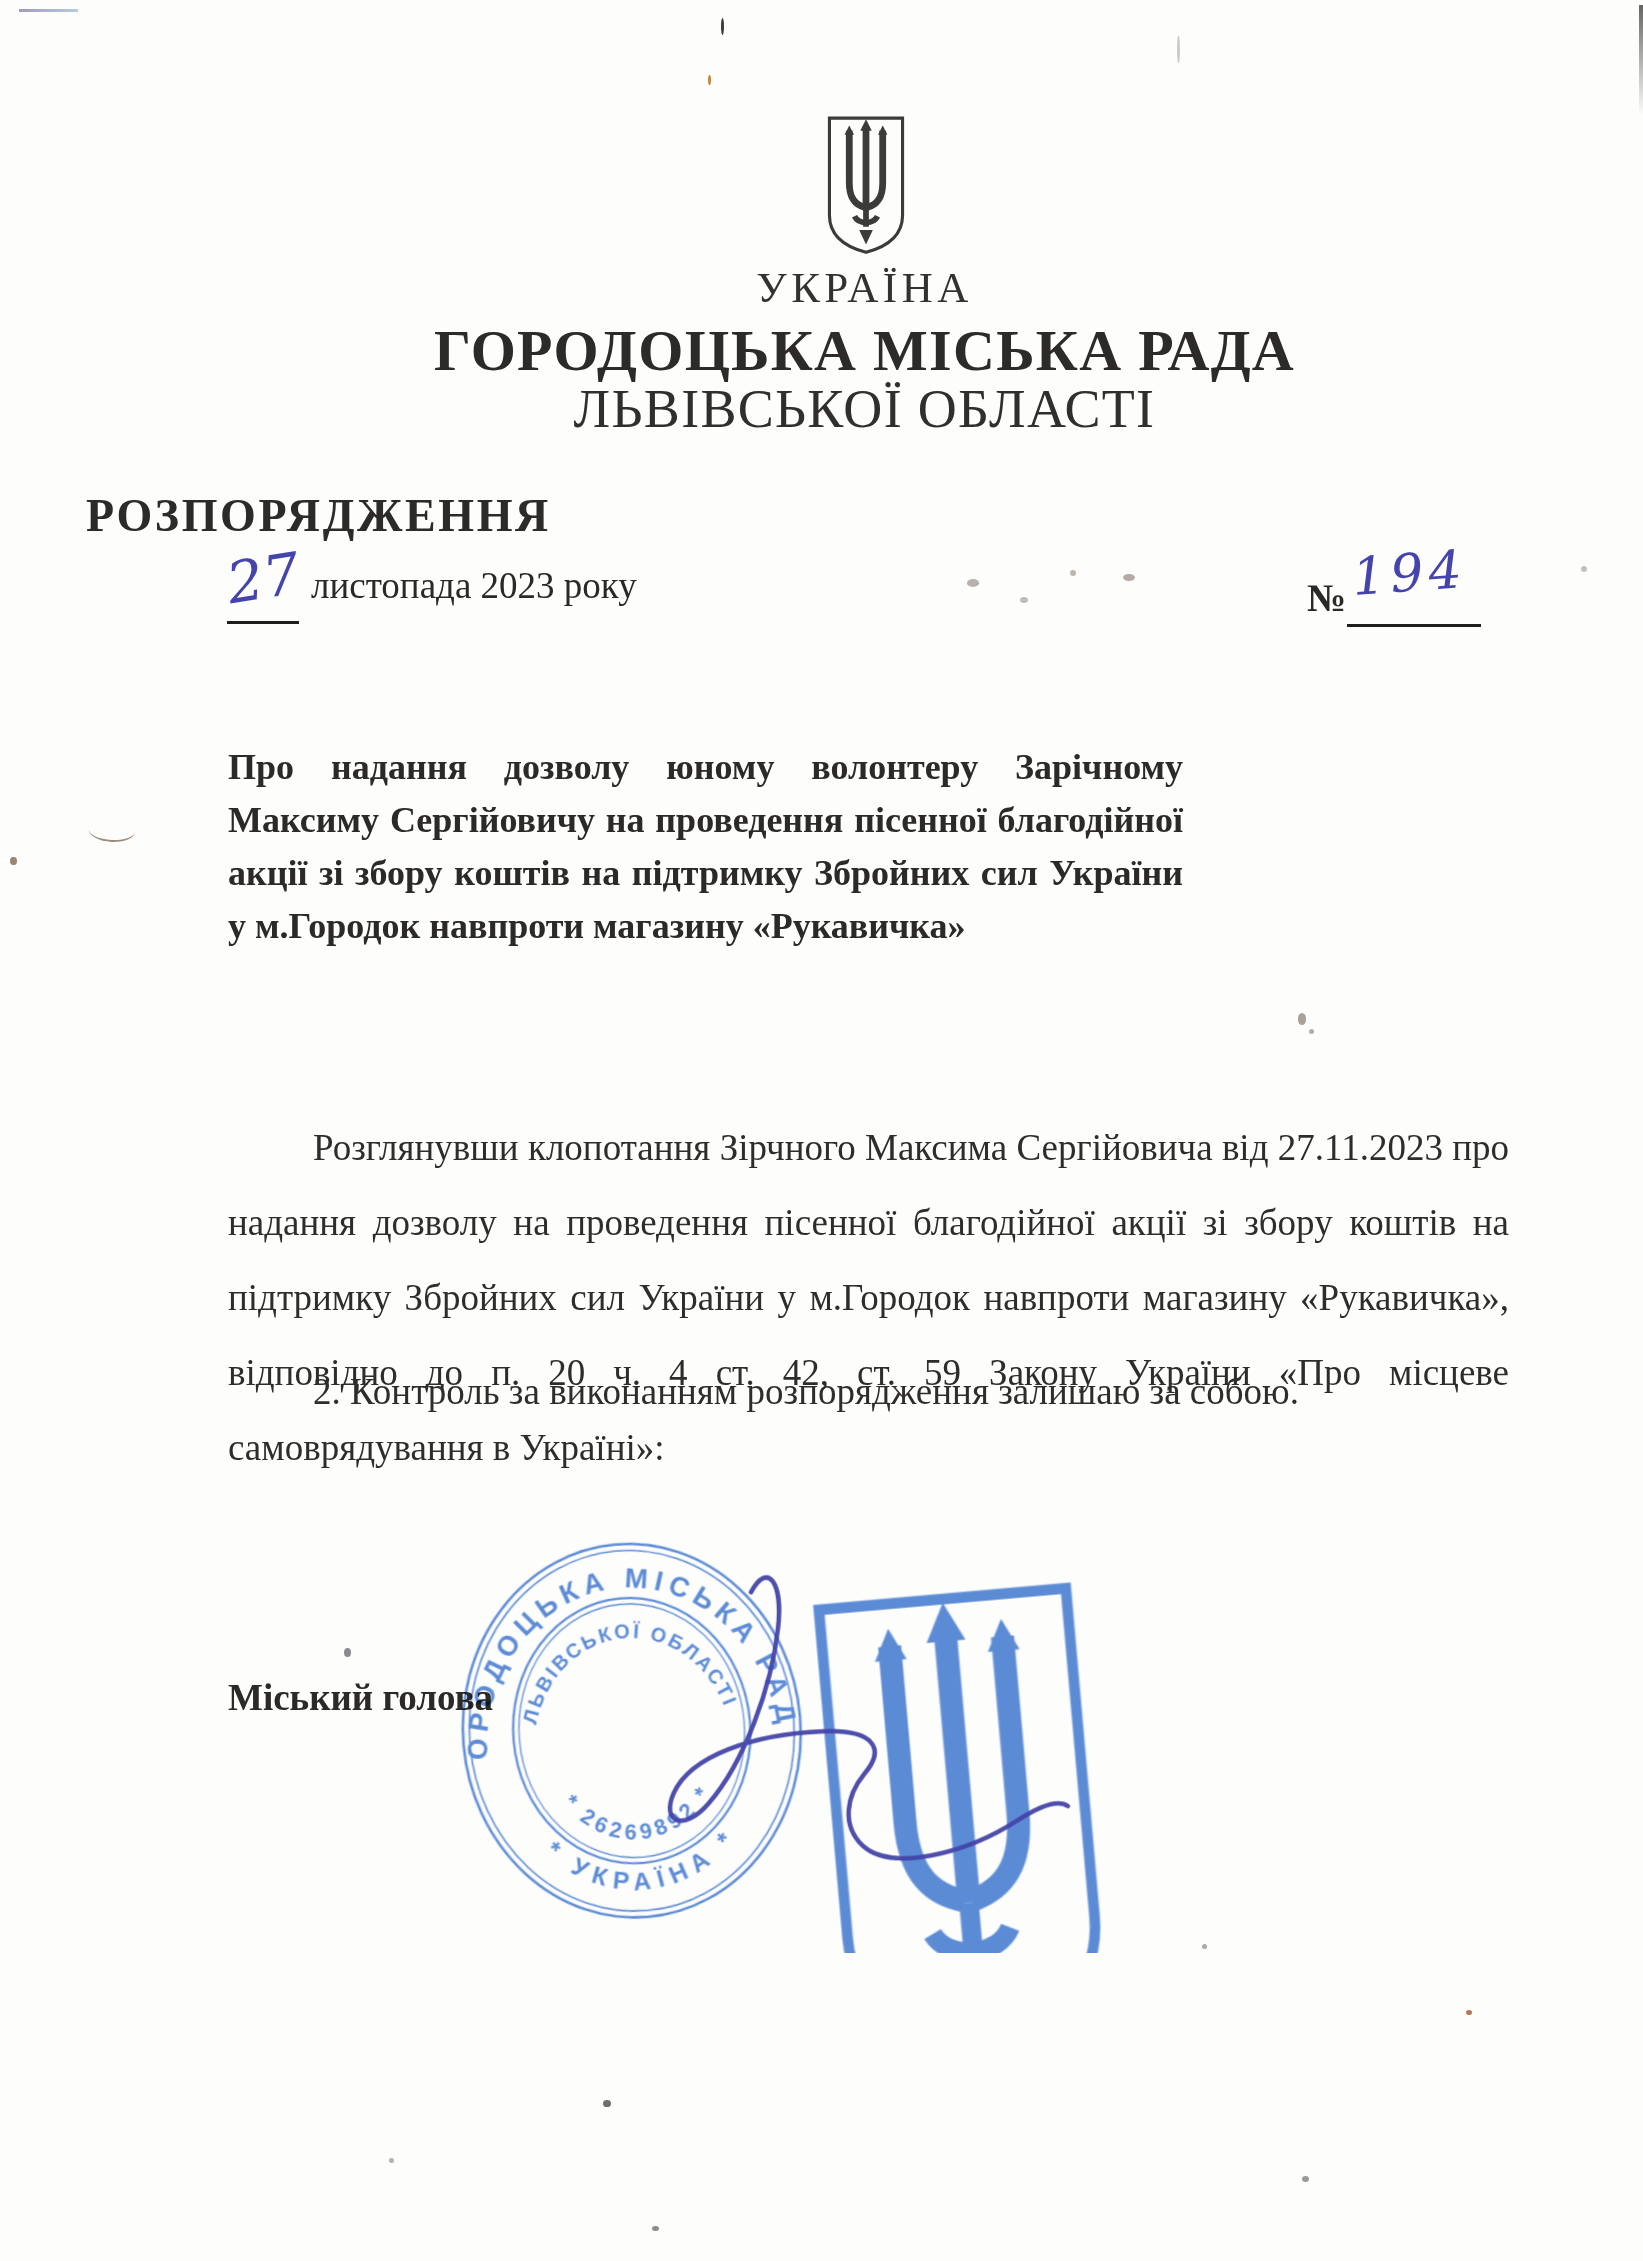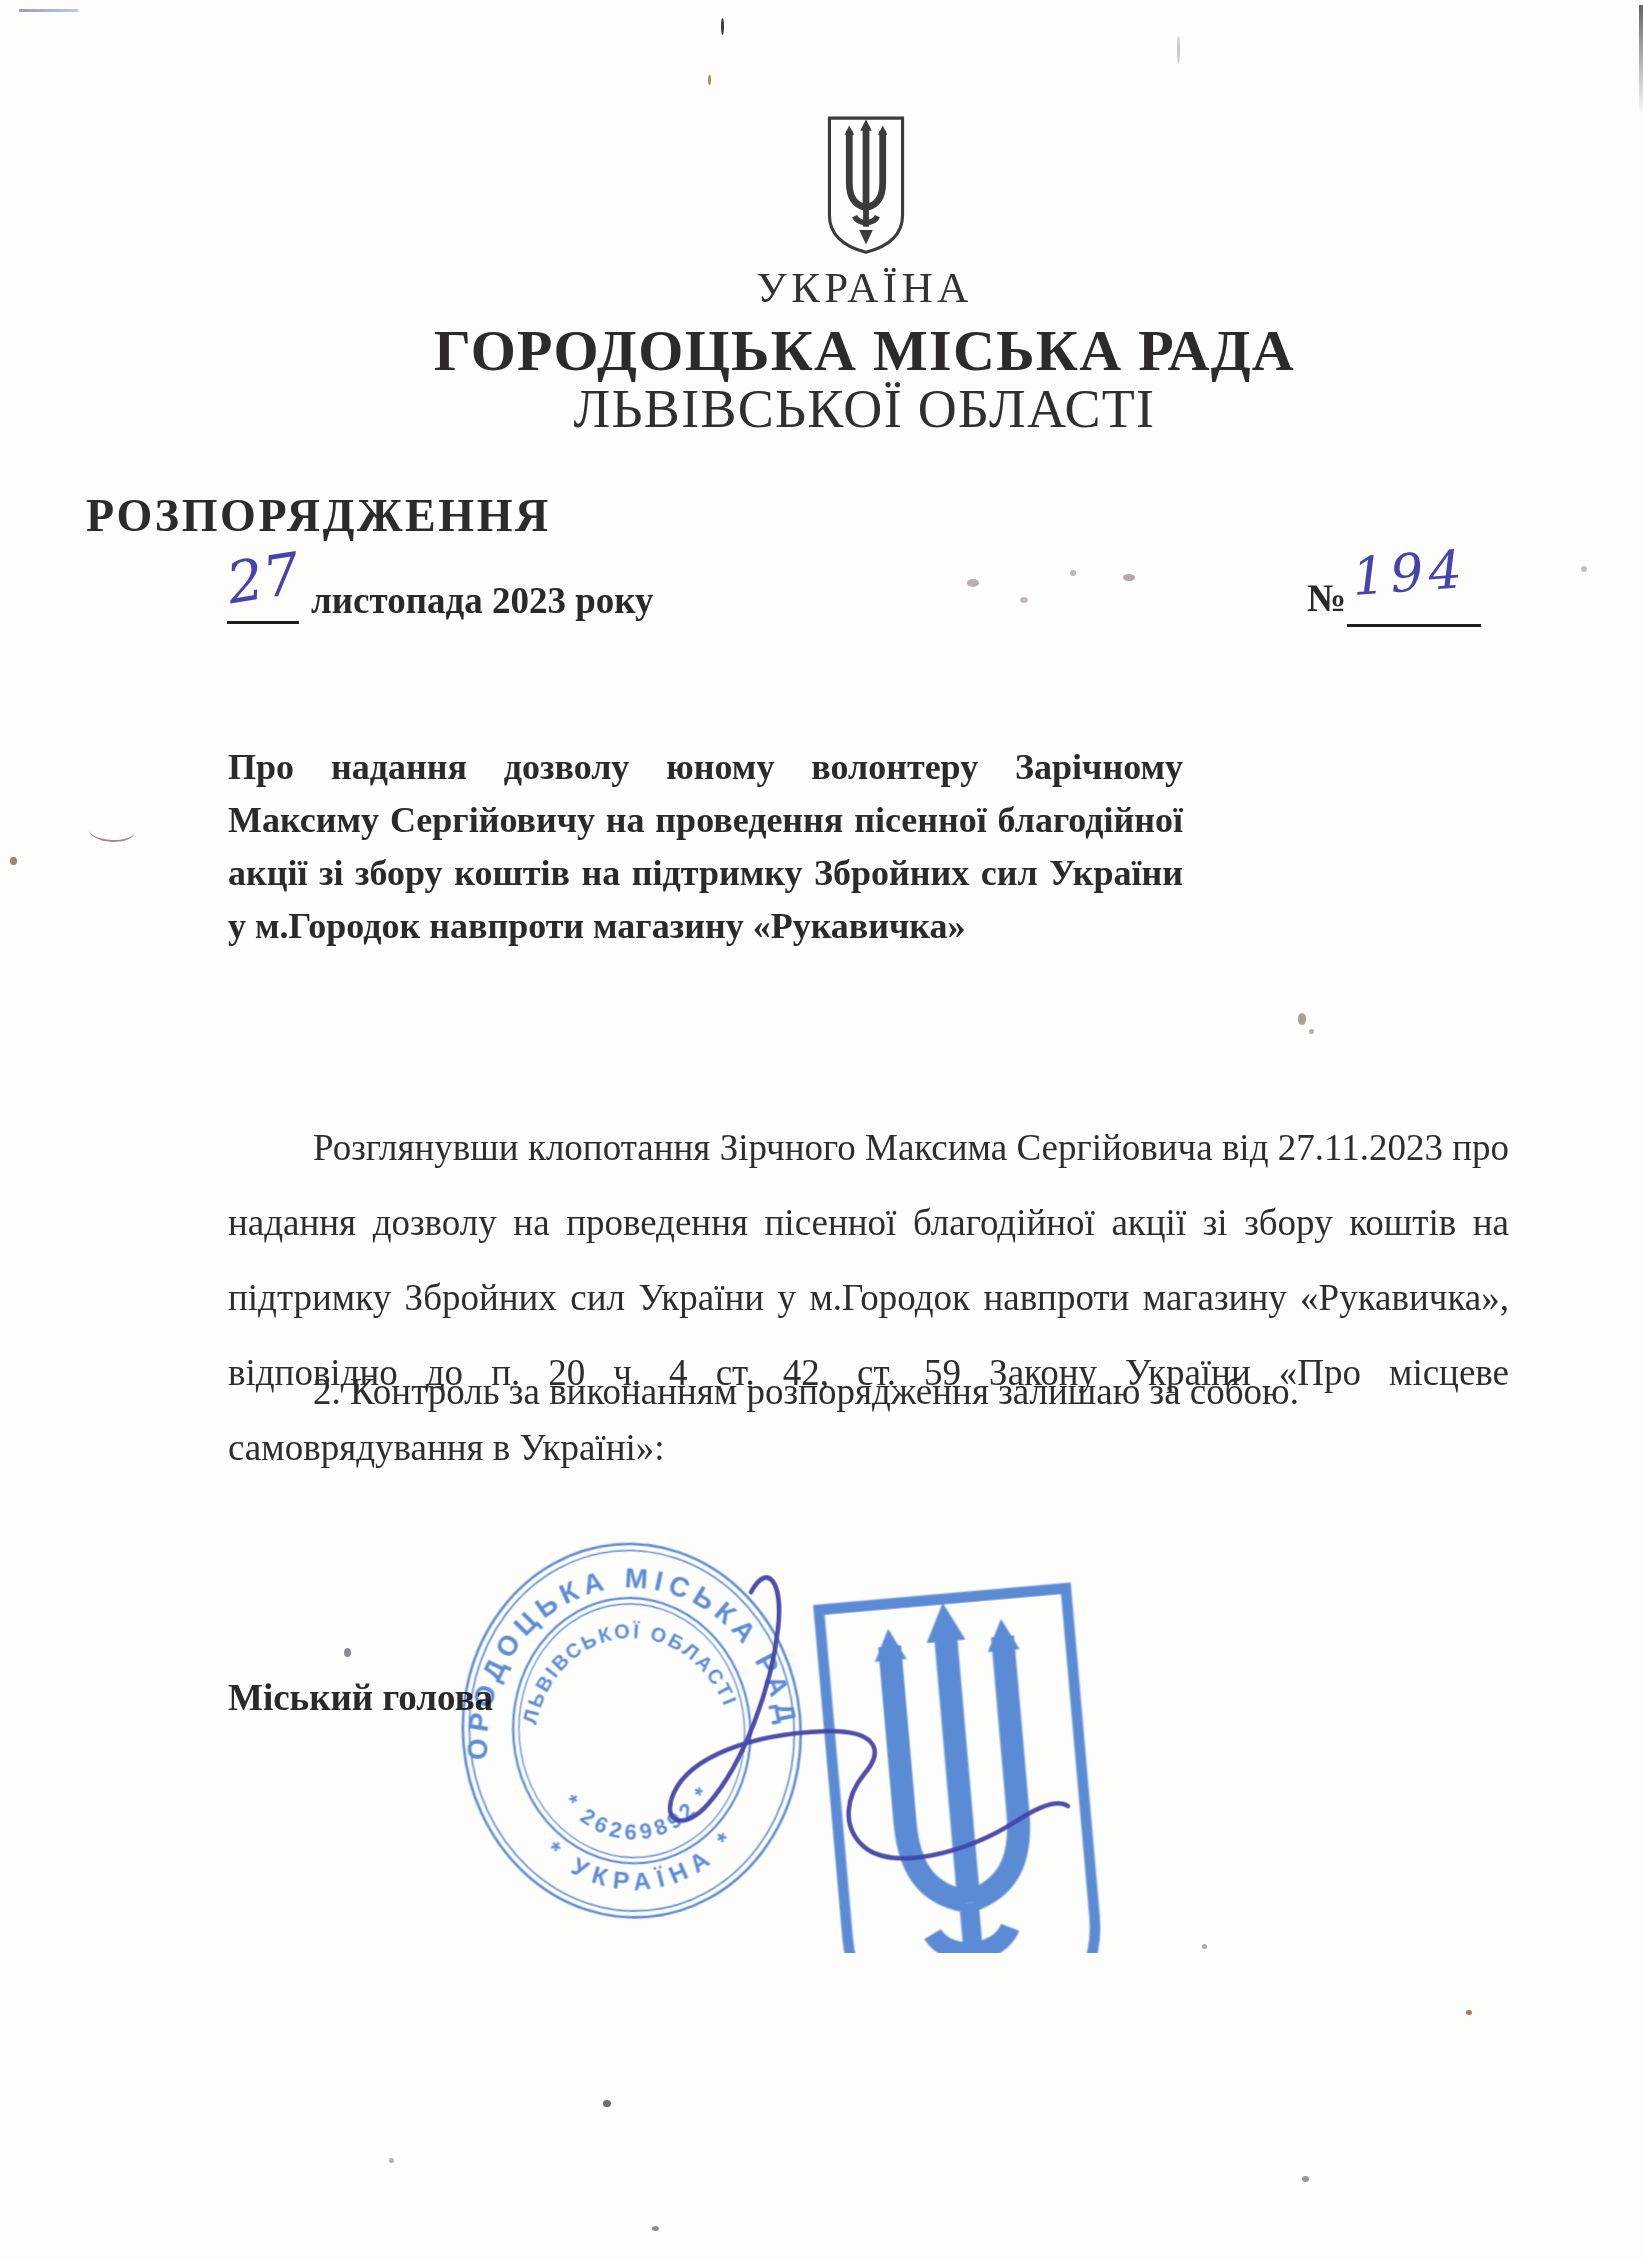--- a/index.html
+++ b/index.html
@@ -11,21 +11,21 @@
   .emblem{position:absolute;left:815px;top:115px;width:102px;height:141px;color:#3b3b39;}
   .country{position:absolute;left:86px;top:263px;width:1557px;text-align:center;
     font-size:43px;letter-spacing:4.5px;color:#33322f;}
   .council{position:absolute;left:86px;top:317px;width:1557px;text-align:center;
     font-size:58px;font-weight:bold;letter-spacing:1.3px;color:#2c2b29;}
   .region{position:absolute;left:86px;top:378px;width:1557px;text-align:center;
     font-size:54px;letter-spacing:1.3px;color:#312f2c;}
   .doctype{position:absolute;left:86px;top:489px;width:1557px;text-align:left;
     font-size:46px;font-weight:bold;letter-spacing:2.6px;color:#2c2b29;}
   
-  .date-text{position:absolute;left:311px;top:579px;font-size:37px;font-weight:bold;color:#2a2927;}
+  .date-text{position:absolute;left:311px;top:564px;font-size:37px;font-weight:normal;color:#2a2927;}
   .num-sign{position:absolute;left:1307px;top:575px;font-size:39px;font-weight:bold;color:#2a2927;}
   .rule{position:absolute;height:3.2px;background:#1e1e1e;}
   .hand{font-family:"DejaVu Serif",serif;font-style:italic;color:#4544ac;}
   .hand-day{position:absolute;left:227px;top:545px;font-size:57px;transform:rotate(-9deg);}
   .hand-num{position:absolute;left:1352px;top:543px;font-size:52px;letter-spacing:5.2px;transform:rotate(-4deg);}
   
   .subject{position:absolute;left:228px;top:741px;width:955px;
     font-size:36px;font-weight:bold;line-height:53px;text-align:justify;color:#2b2a28;}
   .bodypar{position:absolute;left:228px;top:1110px;width:1281px;
     font-size:37px;line-height:75px;text-align:justify;text-indent:85px;color:#2e2d2a;}

